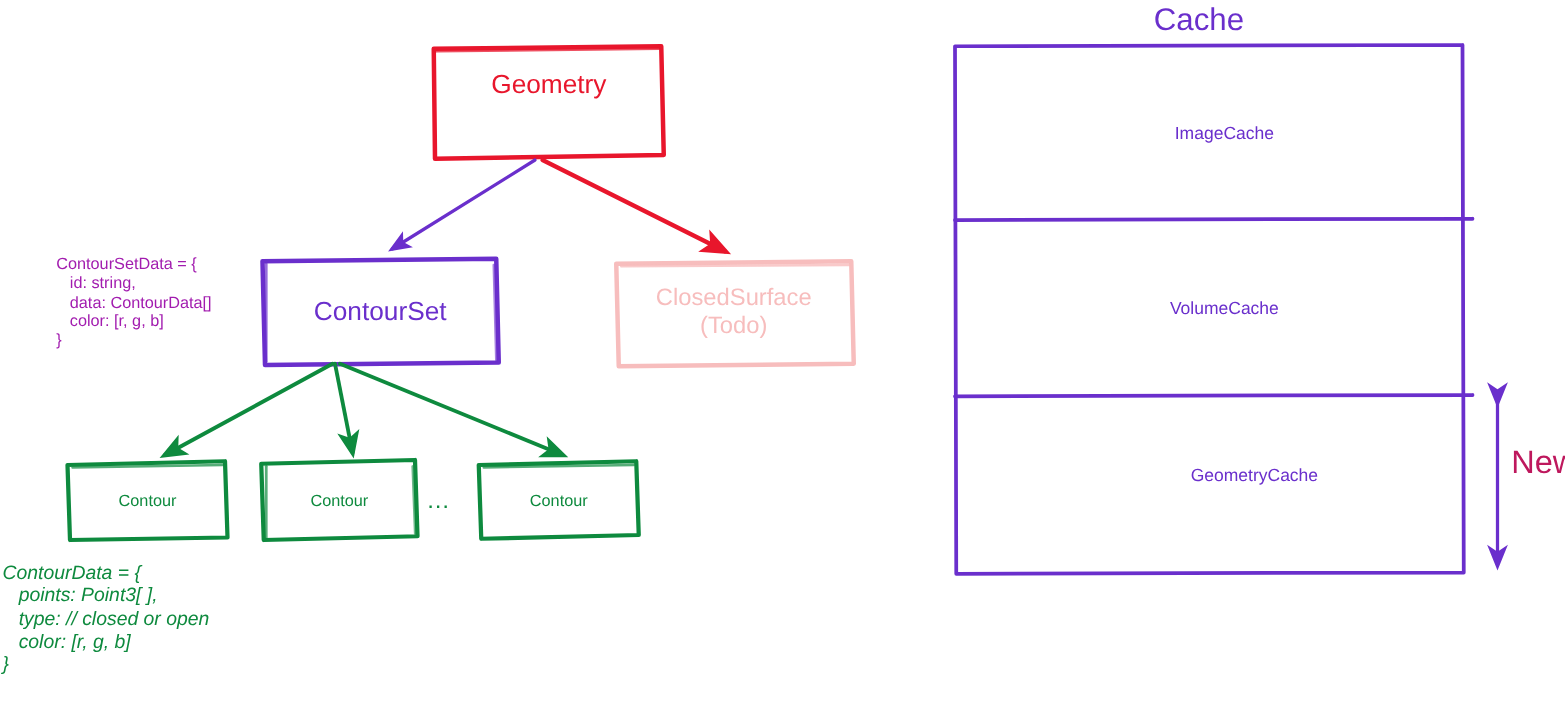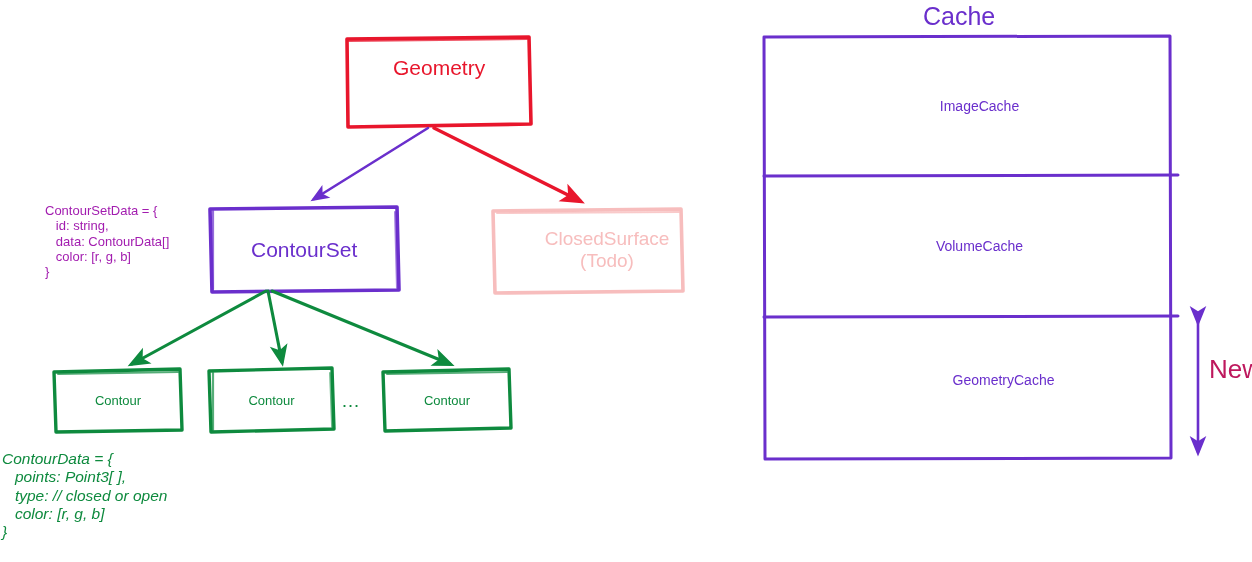--- a/index.html
+++ b/index.html
@@ -35,21 +35,20 @@
     color: #6A2FCC;
     font-size: 21px;
     left: 251px; top: 238px;
   }
   .t-closedsurface {
     color: #F7BDBD;
     font-size: 19px;
     text-align: center;
     left: 522px; top: 228px;
     width: 130px;
-    margin-left: 20px;
   }
   .t-contour {
     color: #0E8A3E;
     font-size: 13px;
     text-align: center;
   }
   .t-ellipsis {
     color: #0E8A3E;
     font-size: 19px;
     left: 341px; top: 390px;

